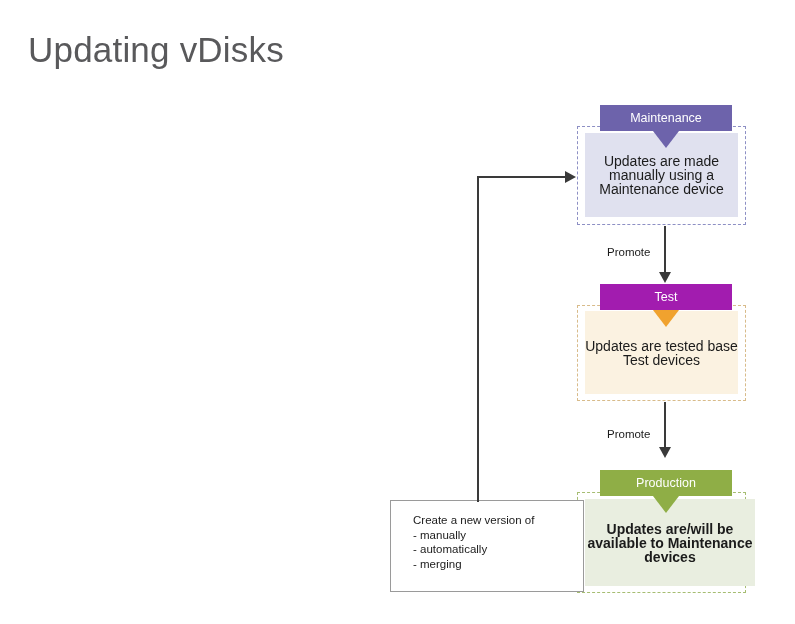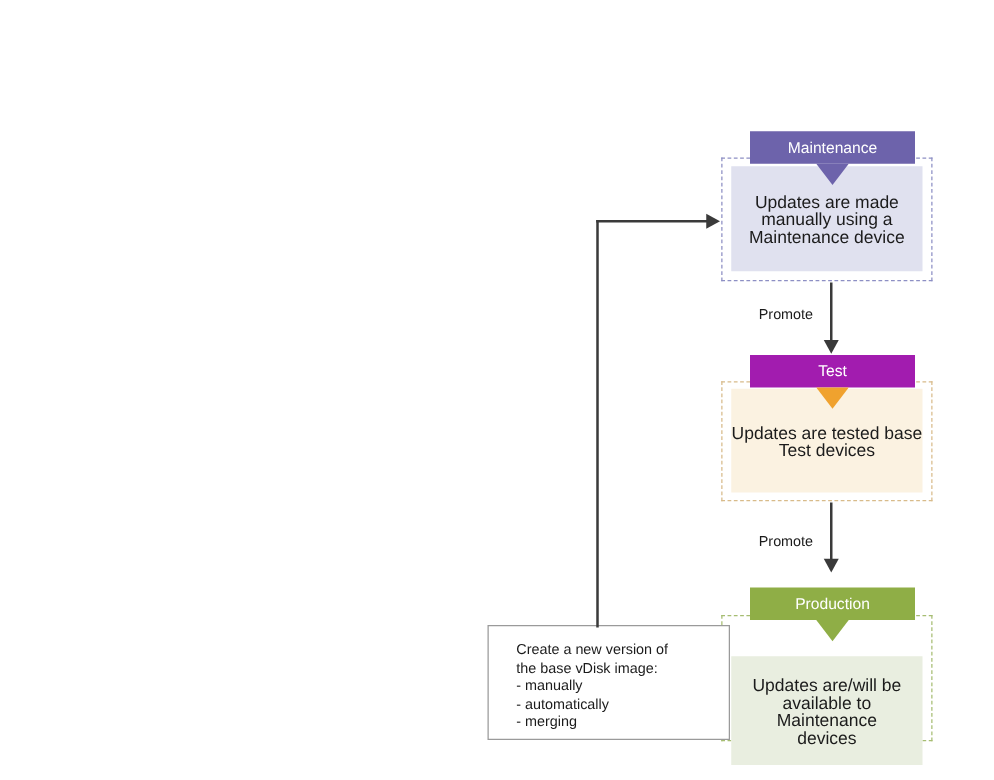--- a/index.html
+++ b/index.html
@@ -45,21 +45,21 @@
     display: flex;
     align-items: center;
     justify-content: center;
     text-align: center;
     font-size: 14px;
     line-height: 14px;
     color: #1b1b1b;
   }
   .stage-body.maintenance { left: 585px; top: 133px; width: 153px; height: 84px; background: #e0e1ef; }
   .stage-body.test        { left: 585px; top: 311px; width: 153px; height: 83px; background: #fbf2e1; }
-  .stage-body.production  { left: 585px; top: 525px; width: 153px; height: 87px; background: #e9eee0; }
+  .stage-body.production  { left: 585px; top: 499px; width: 170px; height: 87px; background: #e9eee0; font-weight: bold; }
 
   
   .banner {
     position: absolute;
     box-sizing: border-box;
     height: 26px;
     line-height: 26px;
     text-align: center;
     color: #ffffff;
     font-size: 12.5px;
@@ -157,20 +157,21 @@
   
   #loop-vline  { left: 477px; top: 176px; height: 326px; }
   #loop-hline  { left: 477px; top: 176px; width: 90px; }
   #loop-arrow  { left: 565px; top: 171px; }
 </style>
 </head>
 <body>
 
 <div id="slide">
 
+  <div id="slide-title">Updating vDisks</div>
 
   <div class="stage maintenance"></div>
   <div class="stage-body maintenance">
     <div>
       <div>Updates are made</div>
       <div>manually using a</div>
       <div>Maintenance device</div>
     </div>
   </div>
   <div class="banner maintenance">
@@ -206,21 +207,20 @@
   </div>
   <div class="banner production">
     <span>Production</span>
   </div>
 
   <div class="hline" id="prod-link-line"></div>
 
   <div id="create-box">
     <div class="create-text">
       <div>Create a new version of</div>
-      <div>the base vDisk image:</div>
       <div>- manually</div>
       <div>- automatically</div>
       <div>- merging</div>
     </div>
   </div>
 
   <div class="vline" id="loop-vline"></div>
   <div class="hline" id="loop-hline"></div>
   <div class="arrow-right" id="loop-arrow"></div>
 

